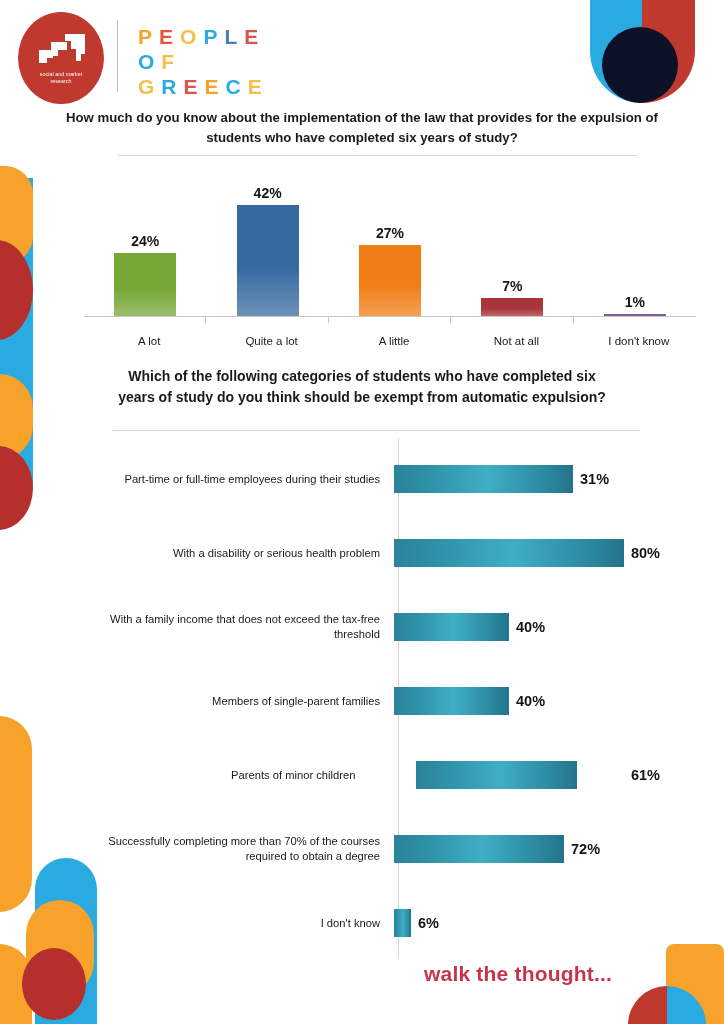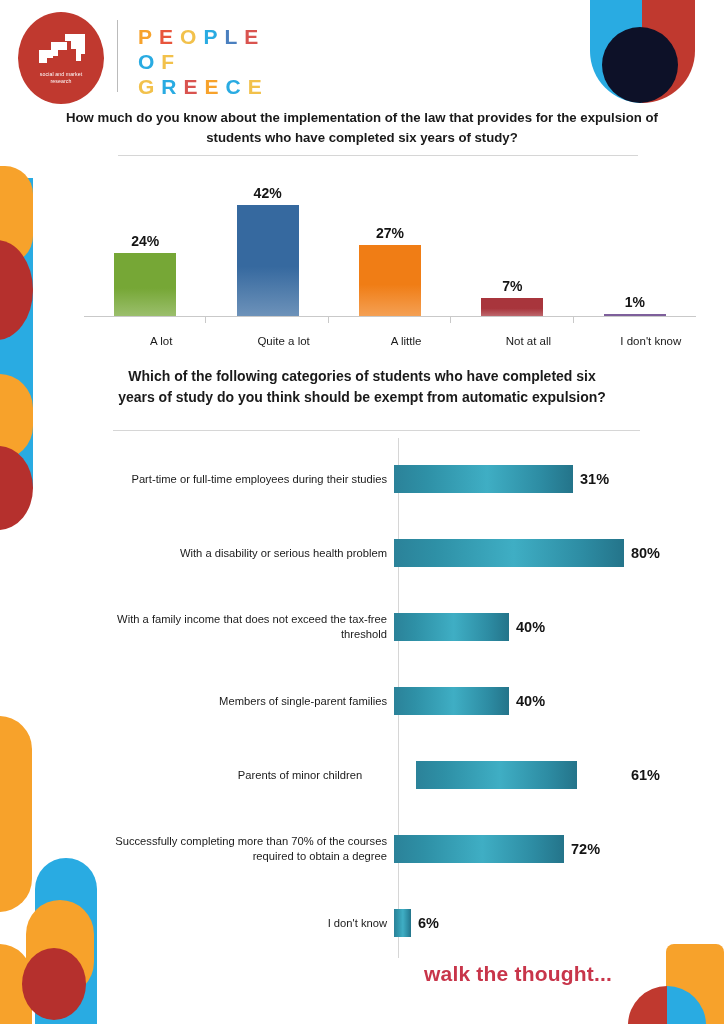--- a/index.html
+++ b/index.html
@@ -154,39 +154,39 @@
   }
   #chart1 .col:last-child .tick { display: none; }
   #chart1 .vbar {
     width: 62px; border-radius: 0;
   }
   #chart1 .vval {
     font-size: 14px; font-weight: bold; color: #141414; margin-bottom: 4px;
     font-family: "Liberation Sans", sans-serif;
   }
   #chart1 .cats {
-    position: absolute; left: 16px; bottom: 6px; width: 612px;
+    position: absolute; left: 4px; bottom: 6px; width: 612px;
     display: flex;
   }
   #chart1 .cats div {
     flex: 1 1 0; text-align: center; font-size: 11.5px; color: #1a1a1a;
     font-family: "Liberation Sans", sans-serif;
   }
 
   
   #chart2 { position: absolute; left: 100px; top: 438px; width: 560px; height: 520px; }
   #chart2 .vaxis {
     position: absolute; left: 298px; top: 0; width: 1px; height: 520px; background: #D6D6D6;
   }
   #chart2 .row {
     position: absolute; left: 0; width: 560px; height: 46px;
     display: flex; align-items: center;
   }
   #chart2 .rlabel {
-    width: 294px; text-align: right; padding-right: 7px;
+    width: 294px; text-align: right; padding-right: 14px;
     font-size: 11.2px; line-height: 15px; color: #1a1a1a;
     font-family: "Liberation Sans", sans-serif;
   }
   #chart2 .hbar {
     height: 28px;
     background: linear-gradient(90deg,#2B8299 0%,#2E90A6 18%,#3FAEC4 52%,#2D8CA3 82%,#24748A 100%);
   }
   #chart2 .rval {
     font-size: 14.5px; font-weight: bold; color: #141414; margin-left: 7px;
     white-space: nowrap; font-family: "Liberation Sans", sans-serif;

